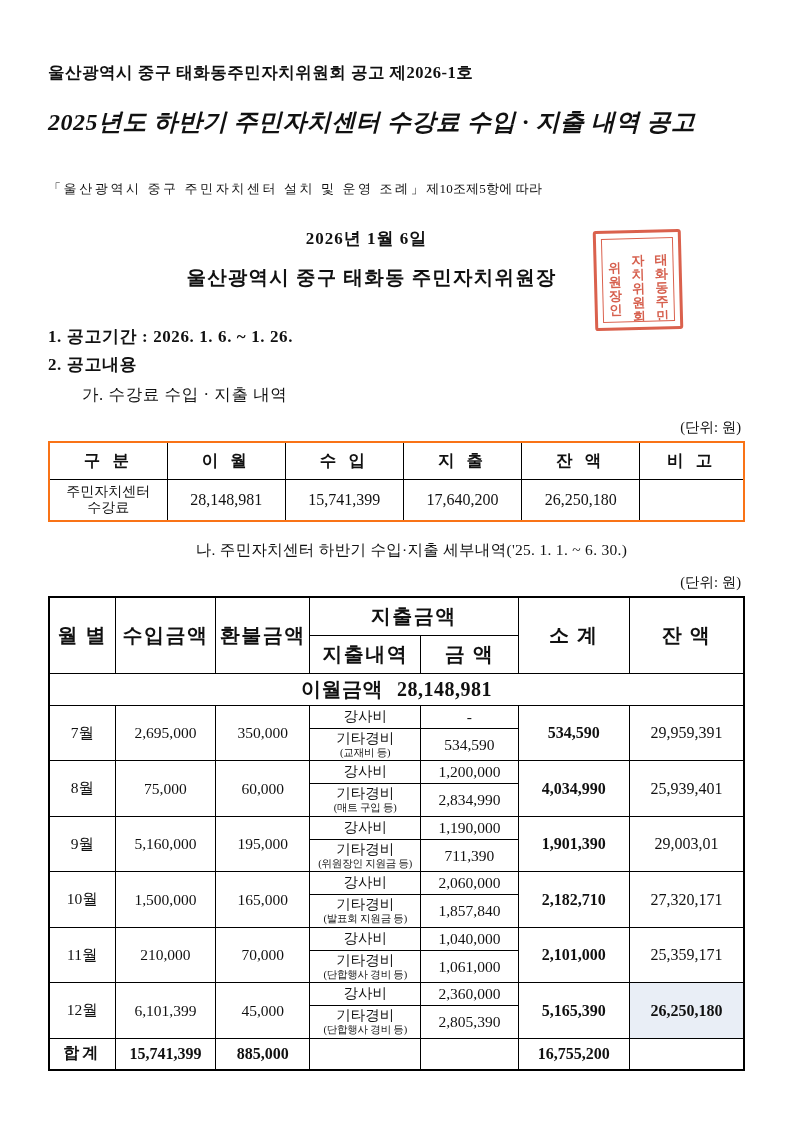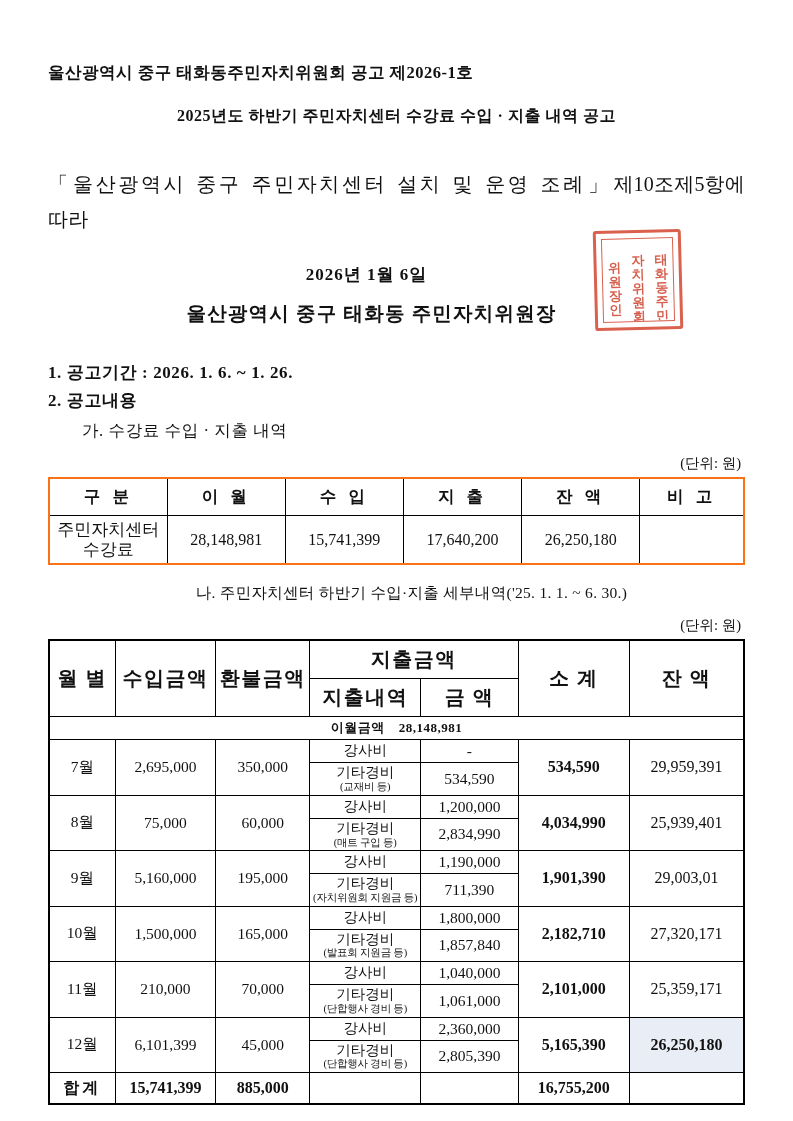--- a/index.html
+++ b/index.html
@@ -28,29 +28,30 @@
     top: 62px;
     width: 697px;
   }
   .doc-number {
     font-size: 16.5px;
     font-weight: bold;
     letter-spacing: 0.5px;
     margin-bottom: 22px;
   }
   .doc-title {
-    font-size: 16px;
-    font-weight: bold;
-    text-align: center;
+    font-size: 24px;
+    font-weight: bold;
+    text-align: left;
     letter-spacing: 0.5px;
     margin: 0 0 40px 0;
     white-space: nowrap;
+    font-style: italic;
   }
   .para {
-    font-size: 20px;
+    font-size: 13px;
     line-height: 1.75;
     text-align: justify;
     margin: 0 0 6px 0;
     letter-spacing: 0.2px;
   }
   .para .sp { letter-spacing: 2.6px; }
   .para.b { font-weight: bold; }
   .date-line {
     text-align: center;
     font-size: 17px;
@@ -133,21 +134,21 @@
     padding: 4px 2px;
     height: 26px;
   }
   table.t1 th {
     font-weight: bold;
     font-size: 16.5px;
     letter-spacing: 4px;
     padding: 5px 2px;
   }
   table.t1 td.label {
-    font-size: 17px;
+    font-size: 14px;
     line-height: 1.15;
     letter-spacing: 0px;
   }
   table.t1 td.num {
     font-size: 16px;
   }
   .note-line {
     font-size: 15.5px;
     margin: 18px 0 4px 30px;
     letter-spacing: 0.3px;
@@ -164,21 +165,21 @@
   }
   table.t2 th {
     font-weight: bold;
     font-size: 20px;
     letter-spacing: 1.5px;
     padding: 5px 2px;
   }
   .carry-row td {
     text-align: left;
     font-weight: bold;
-    font-size: 13px;
+    font-size: 20px;
     padding-left: 8px;
     letter-spacing: 0.5px;
   }
   .carry-row .amt { margin-left: 14px; }
   td.month {
     font-size: 15.5px;
   }
   td.rnum {
     text-align: right;
     padding-right: 9px;
@@ -341,31 +342,31 @@
         <td class="rnum" rowspan="2">5,160,000</td>
         <td class="rnum" rowspan="2">195,000</td>
         <td class="exp-label">강사비</td>
         <td class="rnum">1,190,000</td>
         <td class="sub-total" rowspan="2">1,901,390</td>
         <td class="balance" rowspan="2">29,003,01</td>
       </tr>
       <tr>
         <td class="exp-label">
           <span>기타경비</span>
-          <span class="sub">(자치위원회 지원금 등)</span>
+          <span class="sub">(위원장인 지원금 등)</span>
         </td>
         <td class="rnum">711,390</td>
       </tr>
 
       <tr>
         <td class="month" rowspan="2">10월</td>
         <td class="rnum" rowspan="2">1,500,000</td>
         <td class="rnum" rowspan="2">165,000</td>
         <td class="exp-label">강사비</td>
-        <td class="rnum">1,800,000</td>
+        <td class="rnum">2,060,000</td>
         <td class="sub-total" rowspan="2">2,182,710</td>
         <td class="balance" rowspan="2">27,320,171</td>
       </tr>
       <tr>
         <td class="exp-label">
           <span>기타경비</span>
           <span class="sub">(발표회 지원금 등)</span>
         </td>
         <td class="rnum">1,857,840</td>
       </tr>

